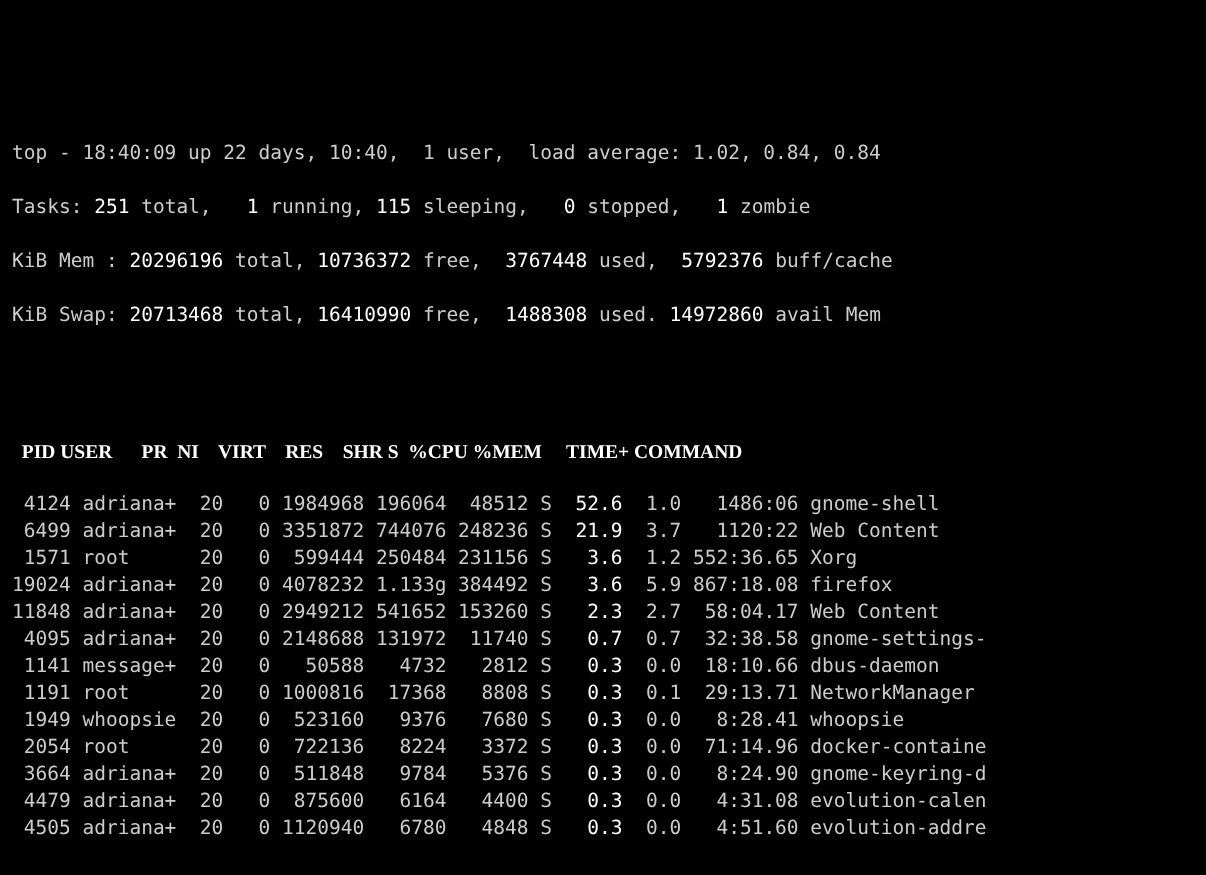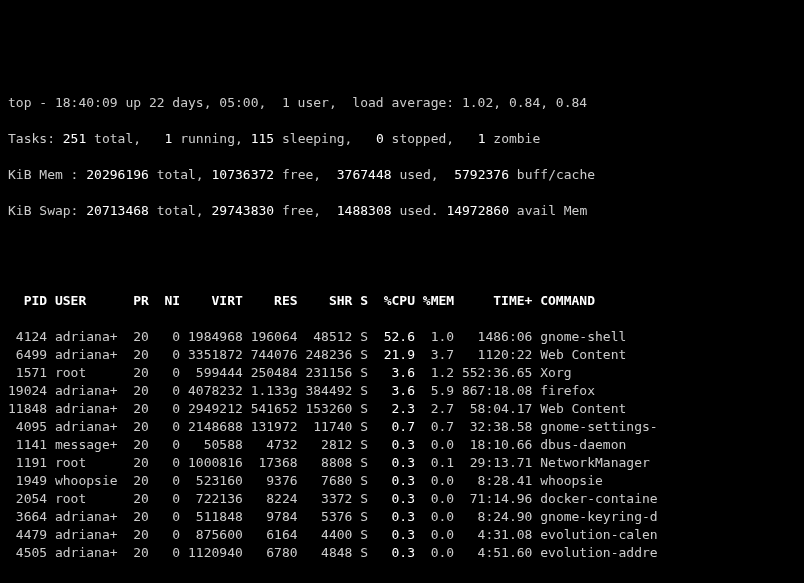--- a/index.html
+++ b/index.html
@@ -17,31 +17,32 @@
     overflow: hidden;
   }
   .b { font-weight: normal; color: #fff; }
   .row {
     display: block;
   }
   .header-bar {
     background: #000;
     color: #fff;
     font-weight: bold;
+    font-family: Liberation Serif, serif;
   }
 </style>
 </head>
 <body>
 
 
 
 <div>
-<span class="row">top - 18:40:09 up 22 days, 05:00,  1 user,  load average: 1.02, 0.84, 0.84</span>
+<span class="row">top - 18:40:09 up 22 days, 10:40,  1 user,  load average: 1.02, 0.84, 0.84</span>
 <span class="row">Tasks: <span class="b">251</span> total,   <span class="b">1</span> running, <span class="b">115</span> sleeping,   <span class="b">0</span> stopped,   <span class="b">1</span> zombie</span>
 <span class="row">KiB Mem : <span class="b">20296196</span> total, <span class="b">10736372</span> free,  <span class="b">3767448</span> used,  <span class="b">5792376</span> buff/cache</span>
-<span class="row">KiB Swap: <span class="b">20713468</span> total, <span class="b">29743830</span> free,  <span class="b">1488308</span> used. <span class="b">14972860</span> avail Mem</span>
+<span class="row">KiB Swap: <span class="b">20713468</span> total, <span class="b">16410990</span> free,  <span class="b">1488308</span> used. <span class="b">14972860</span> avail Mem</span>
 </div>
 <span class="row"> </span>
 <span class="row header-bar" id="header-row">  PID USER      PR  NI    VIRT    RES    SHR S  %CPU %MEM     TIME+ COMMAND</span>
 <div id="process-table"><span class="row"> 4124 adriana+  20   0 1984968 196064  48512 S <span class="b"> 52.6</span>  1.0   1486:06 gnome-shell</span><span class="row"> 6499 adriana+  20   0 3351872 744076 248236 S <span class="b"> 21.9</span>  3.7   1120:22 Web Content</span><span class="row"> 1571 root      20   0  599444 250484 231156 S <span class="b">  3.6</span>  1.2 552:36.65 Xorg</span><span class="row">19024 adriana+  20   0 4078232 1.133g 384492 S <span class="b">  3.6</span>  5.9 867:18.08 firefox</span><span class="row">11848 adriana+  20   0 2949212 541652 153260 S <span class="b">  2.3</span>  2.7  58:04.17 Web Content</span><span class="row"> 4095 adriana+  20   0 2148688 131972  11740 S <span class="b">  0.7</span>  0.7  32:38.58 gnome-settings-</span><span class="row"> 1141 message+  20   0   50588   4732   2812 S <span class="b">  0.3</span>  0.0  18:10.66 dbus-daemon</span><span class="row"> 1191 root      20   0 1000816  17368   8808 S <span class="b">  0.3</span>  0.1  29:13.71 NetworkManager</span><span class="row"> 1949 whoopsie  20   0  523160   9376   7680 S <span class="b">  0.3</span>  0.0   8:28.41 whoopsie</span><span class="row"> 2054 root      20   0  722136   8224   3372 S <span class="b">  0.3</span>  0.0  71:14.96 docker-containe</span><span class="row"> 3664 adriana+  20   0  511848   9784   5376 S <span class="b">  0.3</span>  0.0   8:24.90 gnome-keyring-d</span><span class="row"> 4479 adriana+  20   0  875600   6164   4400 S <span class="b">  0.3</span>  0.0   4:31.08 evolution-calen</span><span class="row"> 4505 adriana+  20   0 1120940   6780   4848 S <span class="b">  0.3</span>  0.0   4:51.60 evolution-addre</span></div>
 
 
 
 
 </body></html>

